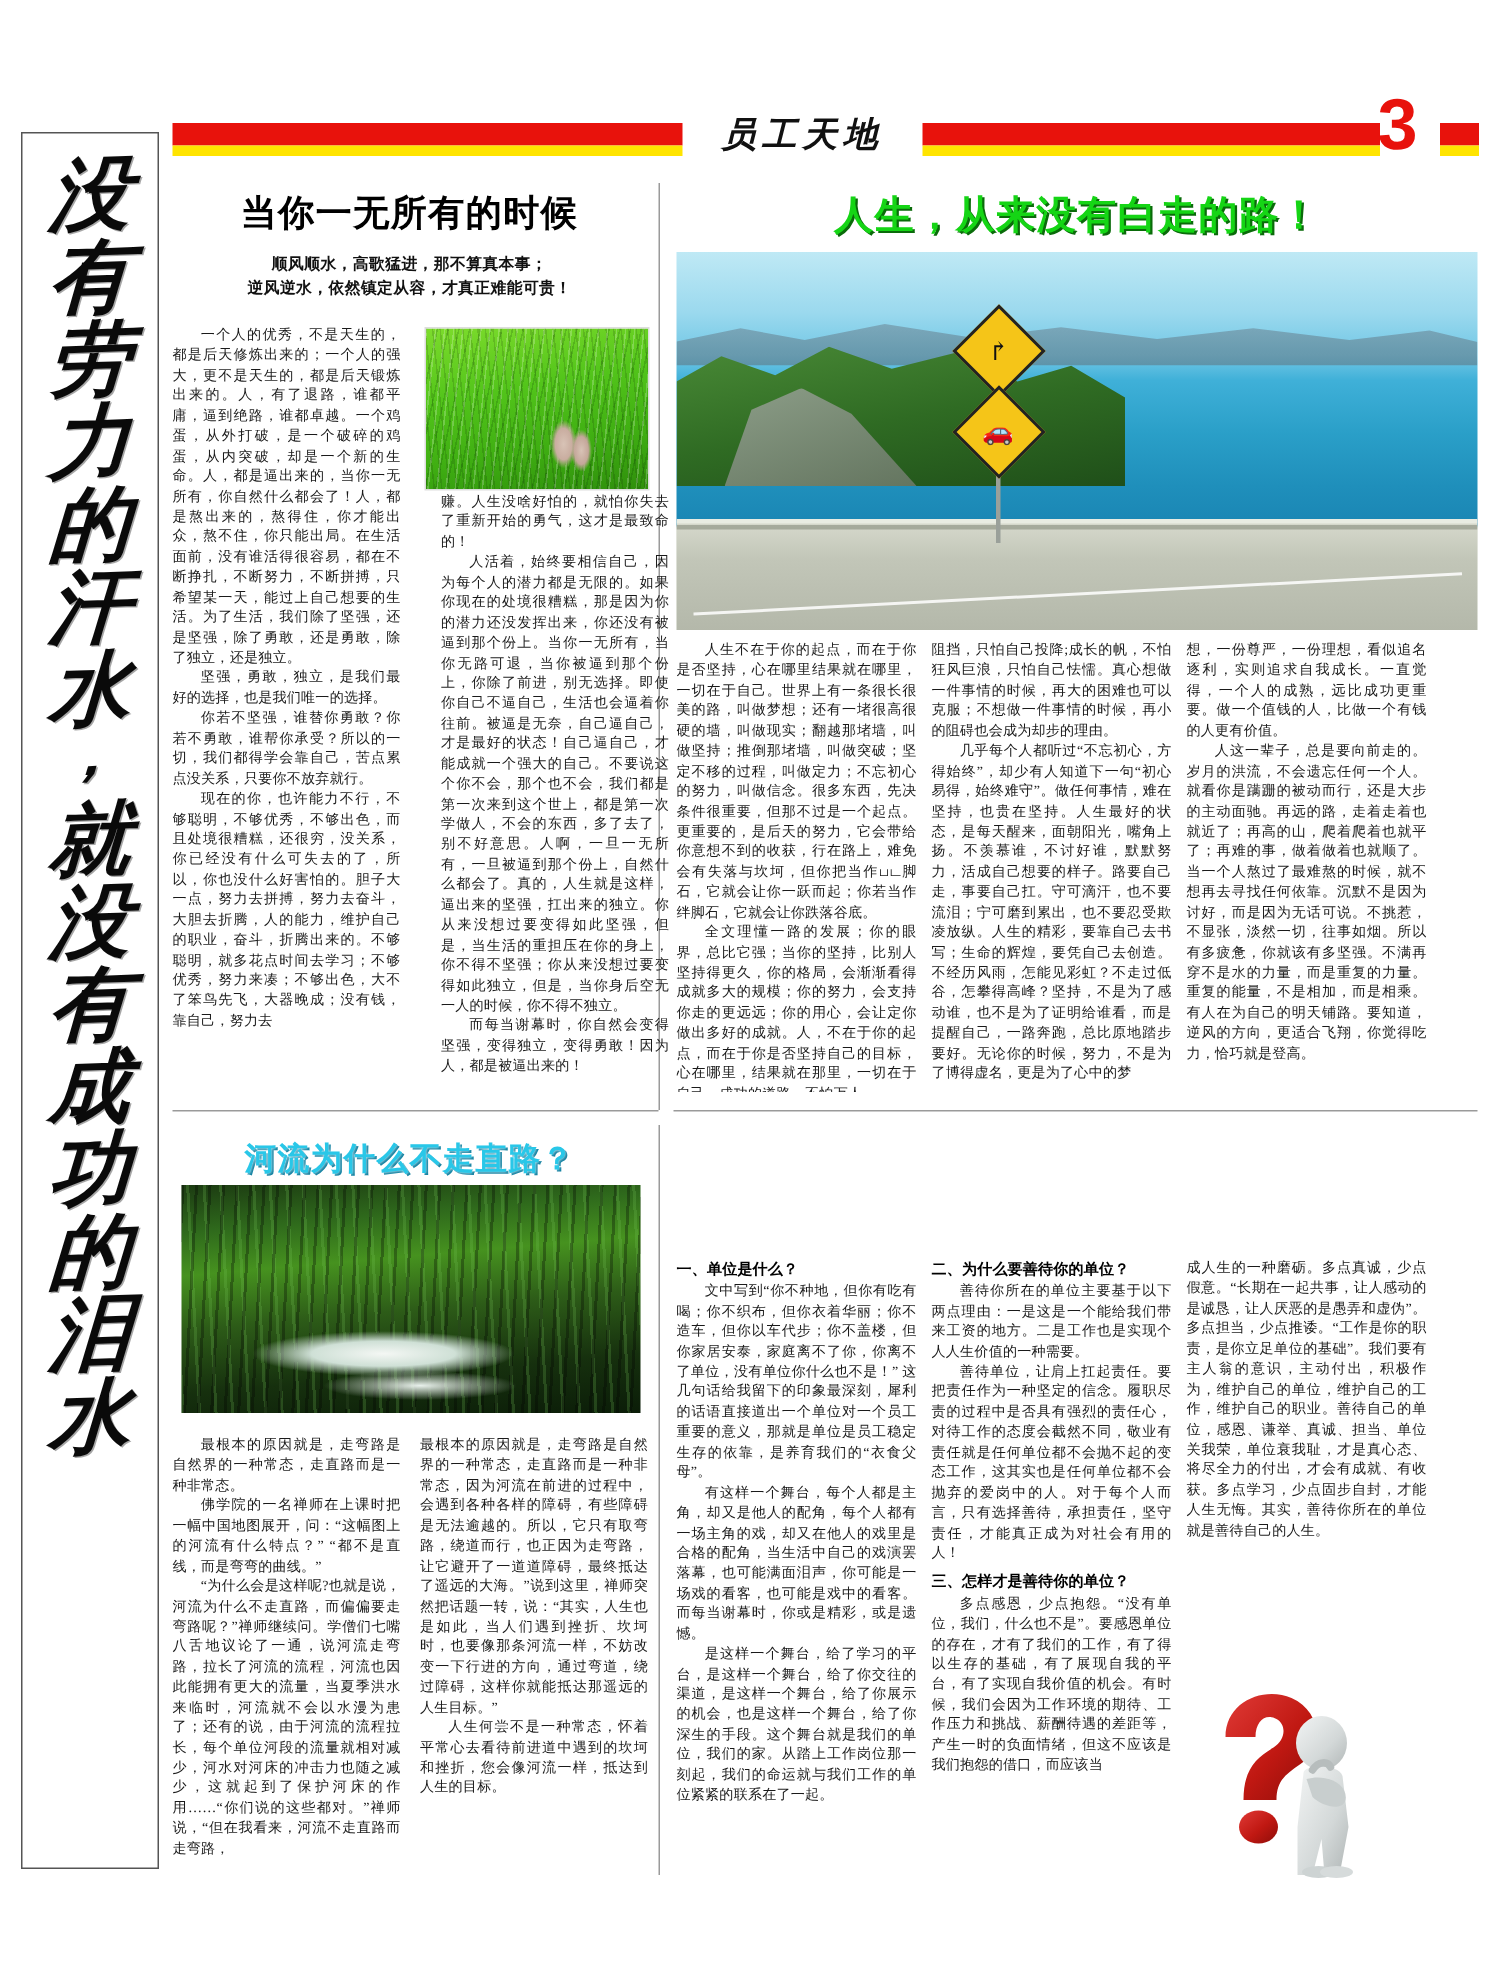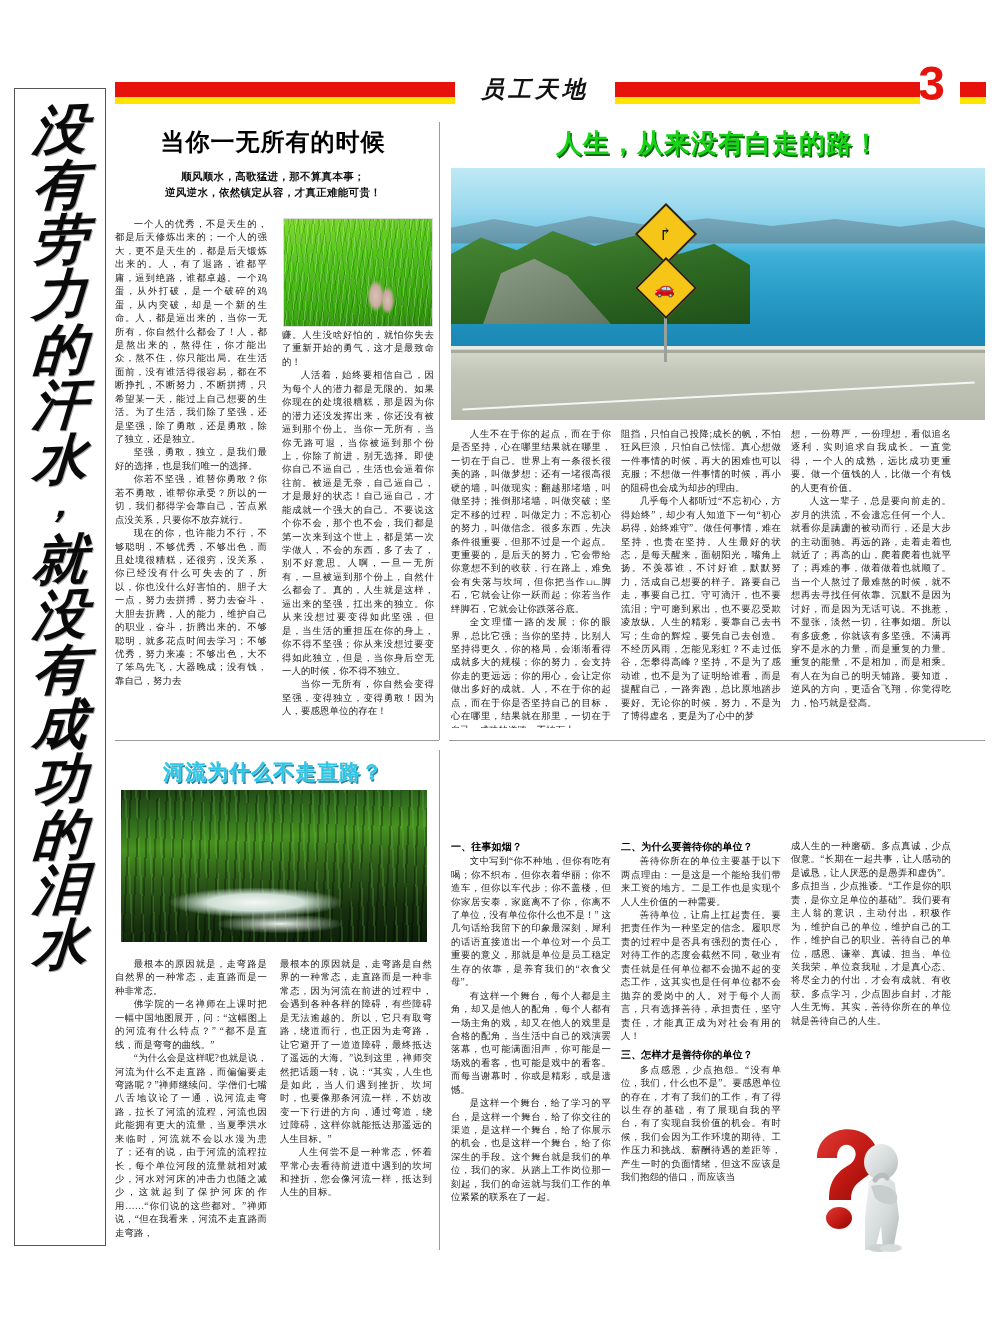--- a/index.html
+++ b/index.html
@@ -199,24 +199,24 @@
 
     <div class="ph grass" style="left:168px;top:96px;width:148px;height:107px;border:1px solid #ddd;"></div>
 
     <div class="col" style="left:0;top:96px;width:152px;height:516px;">
       <p>一个人的优秀，不是天生的，都是后天修炼出来的；一个人的强大，更不是天生的，都是后天锻炼出来的。人，有了退路，谁都平庸，逼到绝路，谁都卓越。一个鸡蛋，从外打破，是一个破碎的鸡蛋，从内突破，却是一个新的生命。人，都是逼出来的，当你一无所有，你自然什么都会了！人，都是熬出来的，熬得住，你才能出众，熬不住，你只能出局。在生活面前，没有谁活得很容易，都在不断挣扎，不断努力，不断拼搏，只希望某一天，能过上自己想要的生活。为了生活，我们除了坚强，还是坚强，除了勇敢，还是勇敢，除了独立，还是独立。</p>
       <p>坚强，勇敢，独立，是我们最好的选择，也是我们唯一的选择。</p>
       <p>你若不坚强，谁替你勇敢？你若不勇敢，谁帮你承受？所以的一切，我们都得学会靠自己，苦点累点没关系，只要你不放弃就行。</p>
       <p>现在的你，也许能力不行，不够聪明，不够优秀，不够出色，而且处境很糟糕，还很穷，没关系，你已经没有什么可失去的了，所以，你也没什么好害怕的。胆子大一点，努力去拼搏，努力去奋斗，大胆去折腾，人的能力，维护自己的职业，奋斗，折腾出来的。不够聪明，就多花点时间去学习；不够优秀，努力来凑；不够出色，大不了笨鸟先飞，大器晚成；没有钱，靠自己，努力去</p>
     </div>
 
-    <div class="col" style="left:167px;top:207px;width:152px;height:405px;">
+    <div class="col" style="left:179px;top:207px;width:152px;height:405px;">
       <p class="noind">赚。人生没啥好怕的，就怕你失去了重新开始的勇气，这才是最致命的！</p>
       <p>人活着，始终要相信自己，因为每个人的潜力都是无限的。如果你现在的处境很糟糕，那是因为你的潜力还没发挥出来，你还没有被逼到那个份上。当你一无所有，当你无路可退，当你被逼到那个份上，你除了前进，别无选择。即使你自己不逼自己，生活也会逼着你往前。被逼是无奈，自己逼自己，才是最好的状态！自己逼自己，才能成就一个强大的自己。不要说这个你不会，那个也不会，我们都是第一次来到这个世上，都是第一次学做人，不会的东西，多了去了，别不好意思。人啊，一旦一无所有，一旦被逼到那个份上，自然什么都会了。真的，人生就是这样，逼出来的坚强，扛出来的独立。你从来没想过要变得如此坚强，但是，当生活的重担压在你的身上，你不得不坚强；你从来没想过要变得如此独立，但是，当你身后空无一人的时候，你不得不独立。</p>
-      <p>当你一无所有，你自然会变得坚强，变得独立，变得勇敢！因为人，要感恩单位的存在！</p>
+      <p>而每当谢幕时，你自然会变得坚强，变得独立，变得勇敢！因为人，都是被逼出来的！</p>
     </div>
 
     <div style="position:absolute;left:336px;top:4px;width:534px;">
       <div class="art-title-blk t-green" style="font-size:26px;letter-spacing:1px;">人生，从来没有白走的路！</div>
     </div>
 
     <div class="ph sea" style="left:336px;top:46px;width:534px;height:252px;">
       <div class="sky-hill"></div>
       <div class="fore-hill"></div>
       <div class="cliff"></div>
@@ -258,21 +258,21 @@
     </div>
     <div class="col" style="left:165px;top:836px;width:152px;height:288px;">
       <p class="noind">最根本的原因就是，走弯路是自然界的一种常态，走直路而是一种非常态，因为河流在前进的过程中，会遇到各种各样的障碍，有些障碍是无法逾越的。所以，它只有取弯路，绕道而行，也正因为走弯路，让它避开了一道道障碍，最终抵达了遥远的大海。”说到这里，禅师突然把话题一转，说：“其实，人生也是如此，当人们遇到挫折、坎坷时，也要像那条河流一样，不妨改变一下行进的方向，通过弯道，绕过障碍，这样你就能抵达那遥远的人生目标。”</p>
       <p>人生何尝不是一种常态，怀着平常心去看待前进道中遇到的坎坷和挫折，您会像河流一样，抵达到人生的目标。</p>
     </div>
 
     <div style="position:absolute;left:336px;top:640px;width:534px;">
     </div>
 
     <div class="col" style="left:336px;top:718px;width:160px;height:400px;">
-      <h4>一、往事如烟？</h4>
+      <h4>一、单位是什么？</h4>
       <p>文中写到“你不种地，但你有吃有喝；你不织布，但你衣着华丽；你不造车，但你以车代步；你不盖楼，但你家居安泰，家庭离不了你，你离不了单位，没有单位你什么也不是！” 这几句话给我留下的印象最深刻，犀利的话语直接道出一个单位对一个员工重要的意义，那就是单位是员工稳定生存的依靠，是养育我们的“衣食父母”。</p>
       <p>有这样一个舞台，每个人都是主角，却又是他人的配角，每个人都有一场主角的戏，却又在他人的戏里是合格的配角，当生活中自己的戏演罢落幕，也可能满面泪声，你可能是一场戏的看客，也可能是戏中的看客。而每当谢幕时，你或是精彩，或是遗憾。</p>
       <p>是这样一个舞台，给了学习的平台，是这样一个舞台，给了你交往的渠道，是这样一个舞台，给了你展示的机会，也是这样一个舞台，给了你深生的手段。这个舞台就是我们的单位，我们的家。从踏上工作岗位那一刻起，我们的命运就与我们工作的单位紧紧的联系在了一起。</p>
     </div>
     <div class="col" style="left:506px;top:718px;width:160px;height:400px;">
       <h4>二、为什么要善待你的单位？</h4>
       <p>善待你所在的单位主要基于以下两点理由：一是这是一个能给我们带来工资的地方。二是工作也是实现个人人生价值的一种需要。</p>
       <p>善待单位，让肩上扛起责任。要把责任作为一种坚定的信念。履职尽责的过程中是否具有强烈的责任心，对待工作的态度会截然不同，敬业有责任就是任何单位都不会抛不起的变态工作，这其实也是任何单位都不会抛弃的爱岗中的人。对于每个人而言，只有选择善待，承担责任，坚守责任，才能真正成为对社会有用的人！</p>
       <h4 style="margin-top:5px;">三、怎样才是善待你的单位？</h4>
       <p>多点感恩，少点抱怨。“没有单位，我们，什么也不是”。要感恩单位的存在，才有了我们的工作，有了得以生存的基础，有了展现自我的平台，有了实现自我价值的机会。有时候，我们会因为工作环境的期待、工作压力和挑战、薪酬待遇的差距等，产生一时的负面情绪，但这不应该是我们抱怨的借口，而应该当</p>

